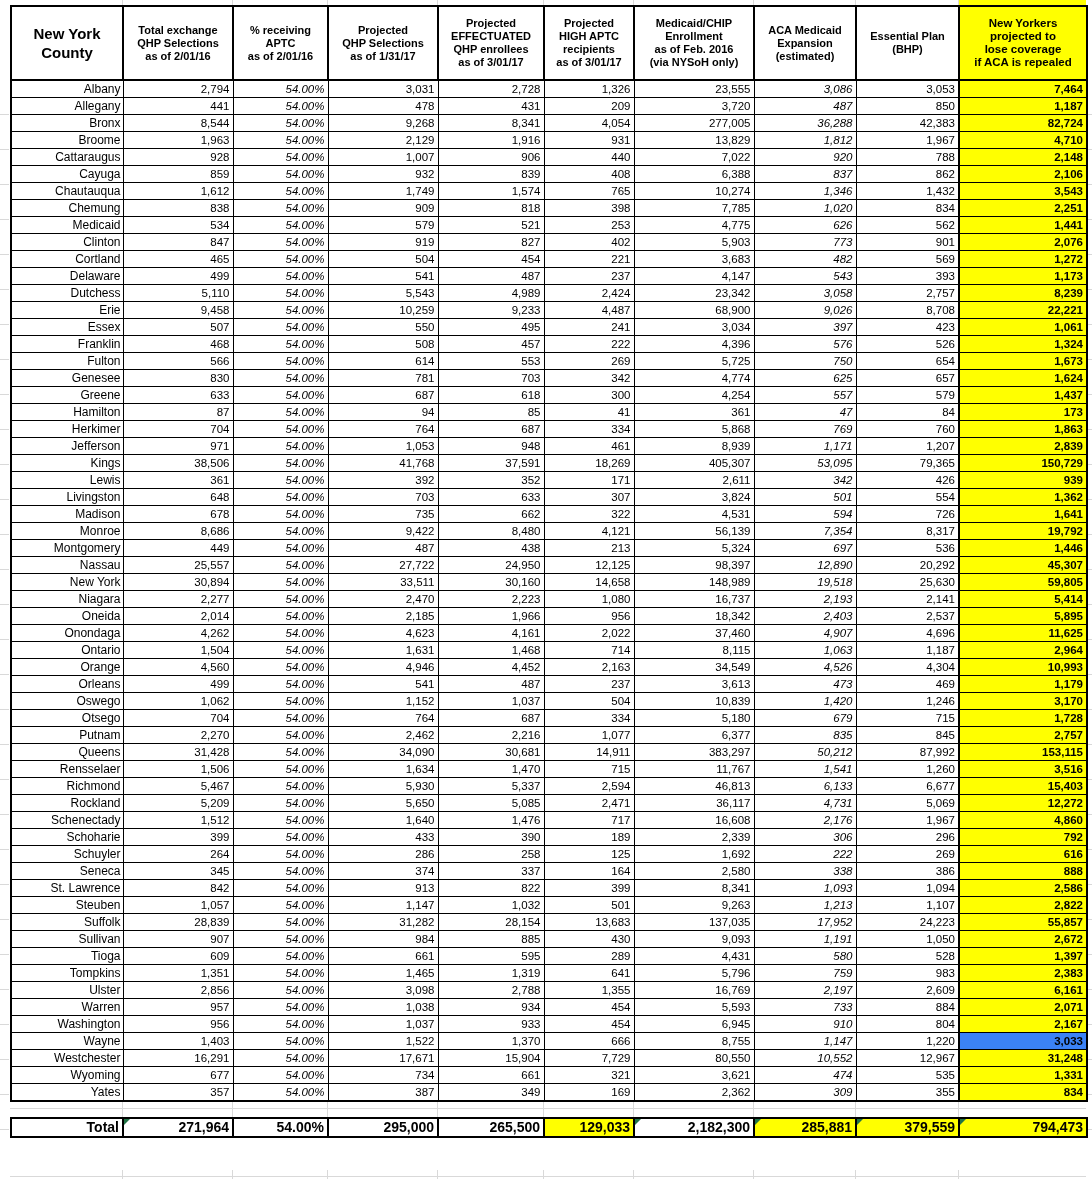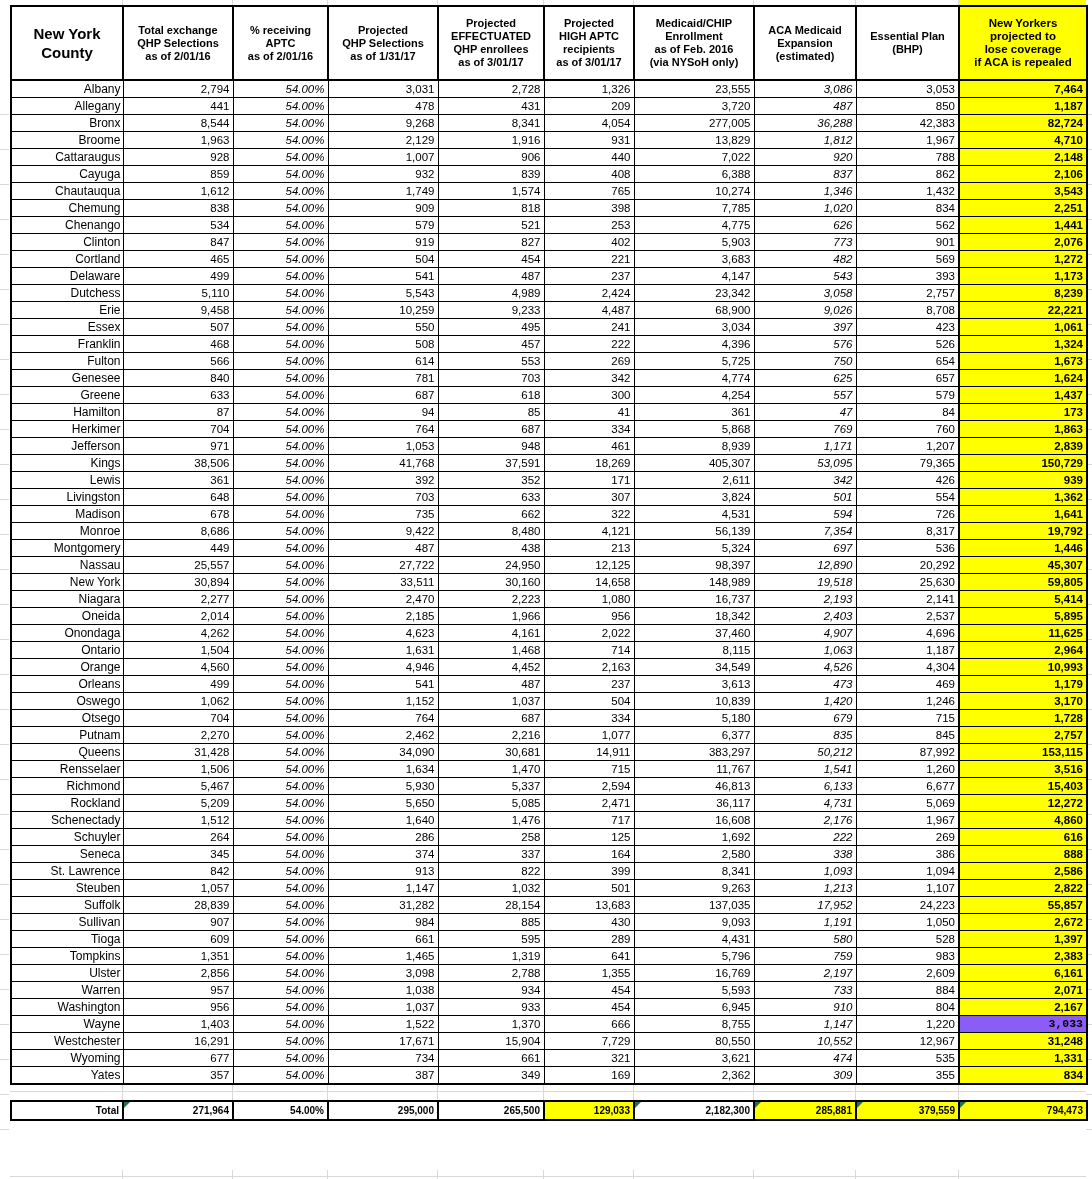--- a/index.html
+++ b/index.html
@@ -35,21 +35,21 @@
     text-align:right;padding:0 3px 0 1px;white-space:nowrap;overflow:hidden;
   }
   #main-table td.col-county{padding-right:2px;font-size:12px;}
   #main-table td.italic{font-style:italic;}
   #main-table td.hl{background:#ffff00;font-weight:bold;border-left:2px solid #000;}
 
   #gap{position:relative;width:1076px;height:15px;}
 
   #total-table{border:2px solid #000;}
   #total-table td{
-    border:2px solid #000;font-weight:bold;font-size:10px;height:17px;line-height:17px;
+    border:2px solid #000;font-weight:bold;font-size:14px;height:17px;line-height:17px;
     text-align:right;padding:0 3px;white-space:nowrap;overflow:hidden;position:relative;
   }
   #total-table td.hl{background:#ffff00;}
   .flag{position:absolute;top:0;left:0;width:0;height:0;
     border-top:6px solid #217346;border-right:6px solid transparent;}
 
   #bottom-strip{position:absolute;left:10px;top:1170px;width:1076px;height:9px;}
 </style>
 </head>
 <body>
@@ -212,21 +212,21 @@
           <td class="italic">54.00%</td>
           <td>909</td>
           <td>818</td>
           <td>398</td>
           <td>7,785</td>
           <td class="italic">1,020</td>
           <td>834</td>
           <td class="hl" style="background-color: rgb(255, 255, 0);">2,251</td>
         </tr>
         <tr>
-          <td class="col-county">Chenango</td>
+          <td class="col-county">Medicaid</td>
           <td>534</td>
           <td class="italic">54.00%</td>
           <td>579</td>
           <td>521</td>
           <td>253</td>
           <td>4,775</td>
           <td class="italic">626</td>
           <td>562</td>
           <td class="hl" style="background-color: rgb(255, 255, 0);">1,441</td>
         </tr>
@@ -321,21 +321,21 @@
           <td>614</td>
           <td>553</td>
           <td>269</td>
           <td>5,725</td>
           <td class="italic">750</td>
           <td>654</td>
           <td class="hl" style="background-color: rgb(255, 255, 0); padding-left: 19px;">1,673</td>
         </tr>
         <tr>
           <td class="col-county">Genesee</td>
-          <td>840</td>
+          <td>830</td>
           <td class="italic">54.00%</td>
           <td>781</td>
           <td>703</td>
           <td>342</td>
           <td>4,774</td>
           <td class="italic">625</td>
           <td>657</td>
           <td class="hl" style="background-color: rgb(255, 255, 0);">1,624</td>
         </tr>
         <tr>
@@ -644,20 +644,32 @@
           <td class="italic">54.00%</td>
           <td>1,640</td>
           <td>1,476</td>
           <td>717</td>
           <td>16,608</td>
           <td class="italic">2,176</td>
           <td>1,967</td>
           <td class="hl" style="background-color: rgb(255, 255, 0);">4,860</td>
         </tr>
         <tr>
+          <td class="col-county">Schoharie</td>
+          <td>399</td>
+          <td class="italic">54.00%</td>
+          <td>433</td>
+          <td>390</td>
+          <td>189</td>
+          <td>2,339</td>
+          <td class="italic">306</td>
+          <td>296</td>
+          <td class="hl" style="background-color: rgb(255, 255, 0);">792</td>
+        </tr>
+        <tr>
           <td class="col-county">Schuyler</td>
           <td>264</td>
           <td class="italic">54.00%</td>
           <td>286</td>
           <td>258</td>
           <td>125</td>
           <td>1,692</td>
           <td class="italic">222</td>
           <td>269</td>
           <td class="hl" style="background-color: rgb(255, 255, 0);">616</td>
@@ -785,21 +797,21 @@
         <tr>
           <td class="col-county">Wayne</td>
           <td>1,403</td>
           <td class="italic">54.00%</td>
           <td>1,522</td>
           <td>1,370</td>
           <td>666</td>
           <td>8,755</td>
           <td class="italic">1,147</td>
           <td>1,220</td>
-          <td class="hl" style="background-color: #8b5cf6; font-family: Liberation Mono, monospace;">3,033</td>
+          <td class="hl" style="background-color: #3b82f6;">3,033</td>
         </tr>
         <tr>
           <td class="col-county">Westchester</td>
           <td>16,291</td>
           <td class="italic">54.00%</td>
           <td>17,671</td>
           <td>15,904</td>
           <td>7,729</td>
           <td>80,550</td>
           <td class="italic">10,552</td>

